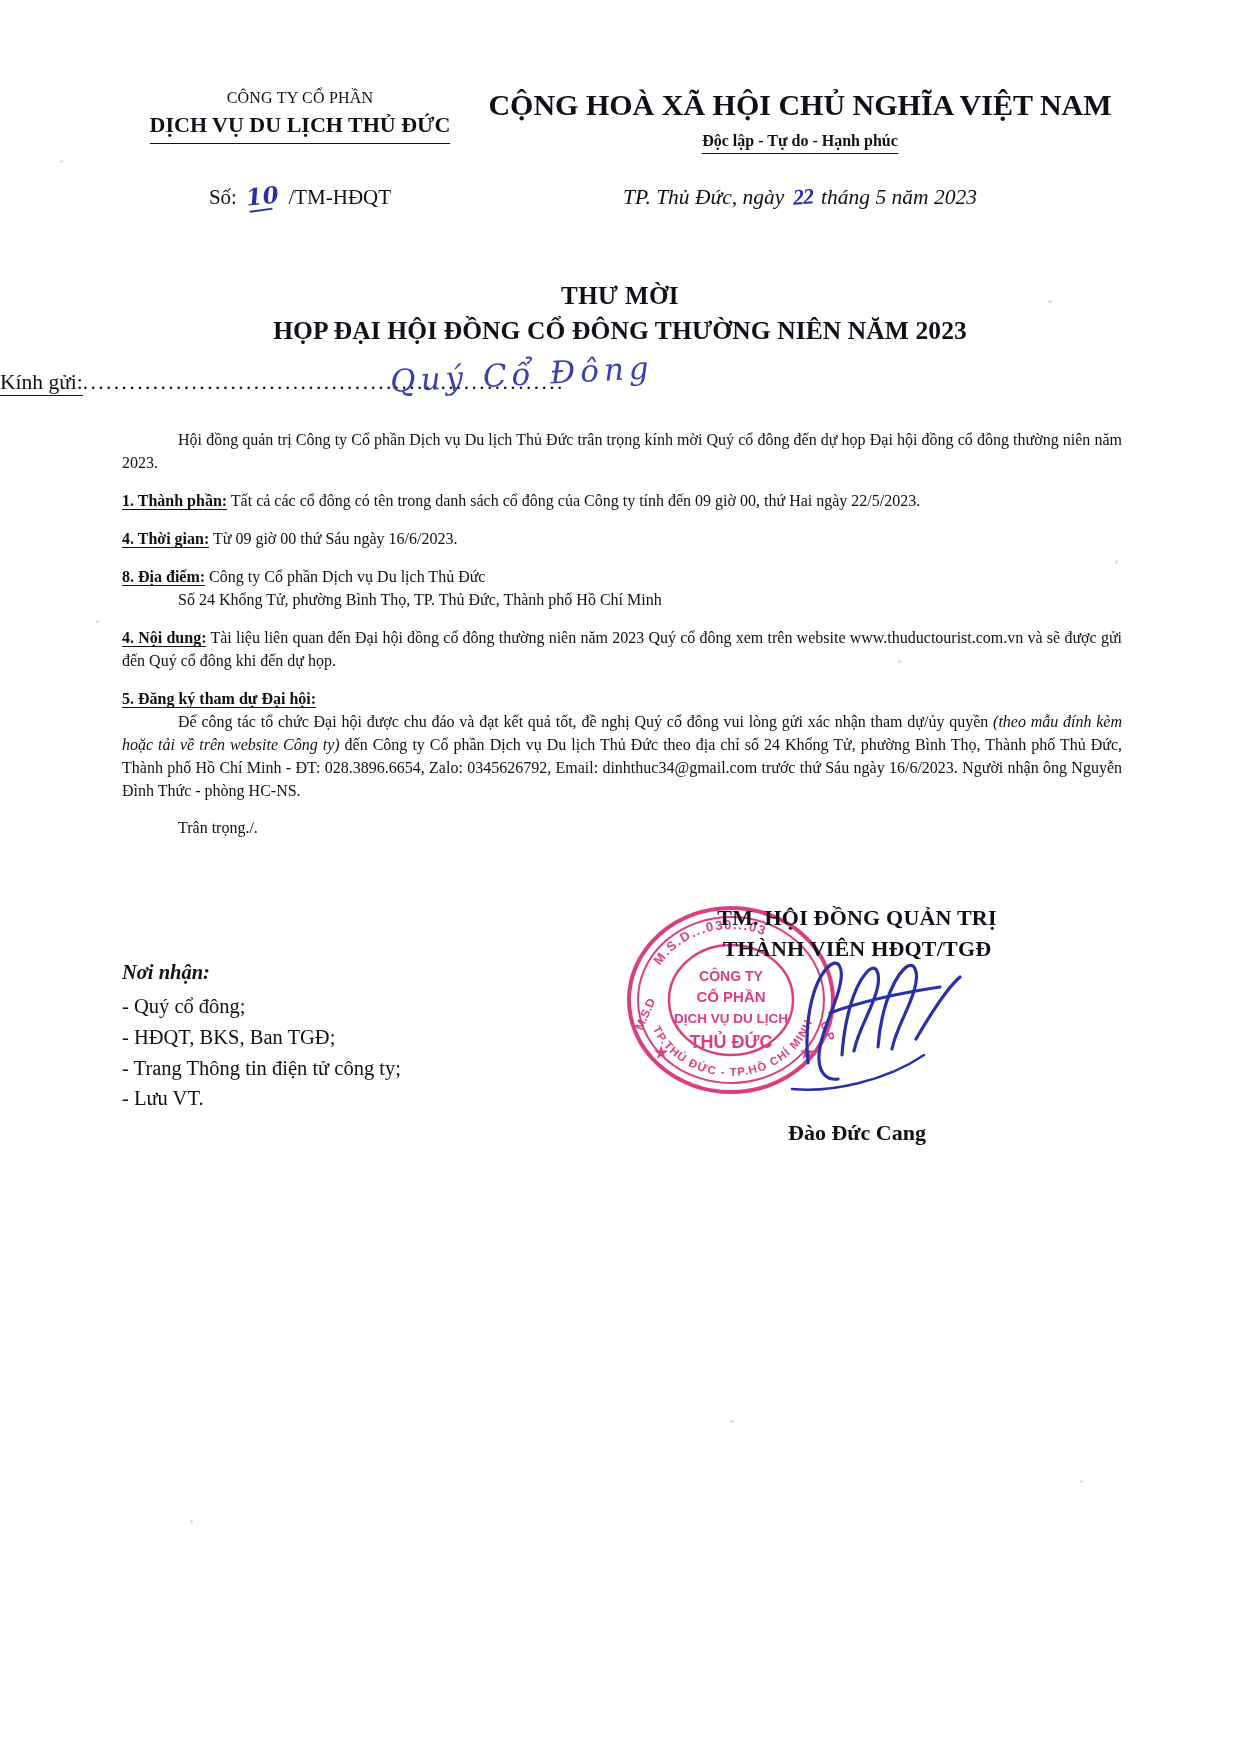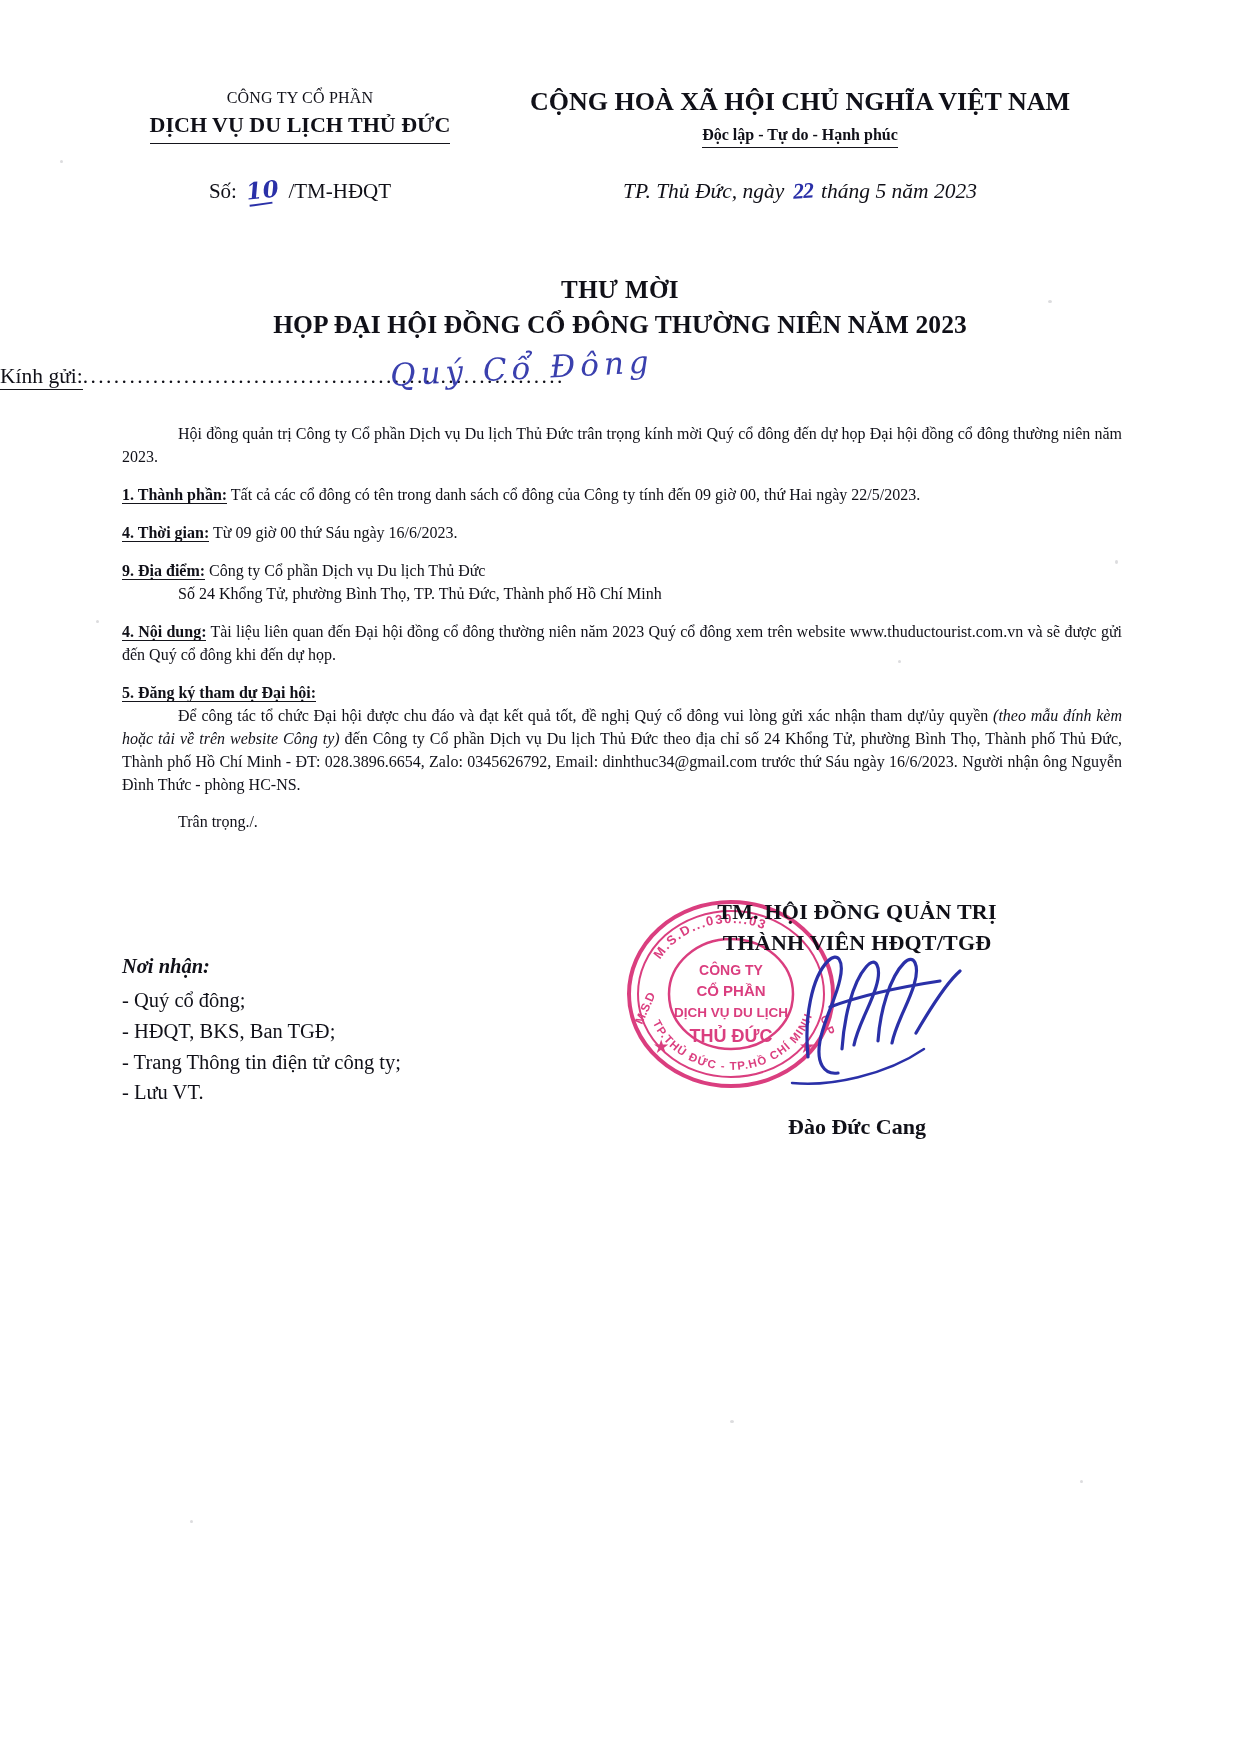--- a/index.html
+++ b/index.html
@@ -41,21 +41,21 @@
     line-height: 1.45;
   }
   .org-line2 { font-weight: bold; font-size: 22px; line-height: 1.45; }
   .underline-short {
     display: inline-block;
     border-bottom: 1.6px solid #15151c;
     padding-bottom: 2px;
   }
   .nation-line {
     font-weight: bold;
-    font-size: 26px;
+    font-size: 30px;
     line-height: 1.5;
   }
   .motto {
     font-weight: bold;
     font-size: 16px;
     margin-top: 5px;
     display: inline-block;
     border-bottom: 1.7px solid #15151c;
     padding-bottom: 3px;
   }
@@ -299,21 +299,21 @@
 
     <div class="sec">
       <span class="sec-label">1. Thành phần:</span><span> Tất cả các cổ đông có tên trong danh sách cổ đông của Công ty tính đến 09 giờ 00, thứ Hai ngày 22/5/2023.</span>
     </div>
 
     <div class="sec">
       <span class="sec-label">4. Thời gian:</span><span> Từ 09 giờ 00 thứ Sáu ngày 16/6/2023.</span>
     </div>
 
     <div class="sec">
-      <span class="sec-label">9. Địa điểm:</span><span> Công ty Cổ phần Dịch vụ Du lịch Thủ Đức</span>
+      <span class="sec-label">8. Địa điểm:</span><span> Công ty Cổ phần Dịch vụ Du lịch Thủ Đức</span>
       <div class="sub-indent">Số 24 Khổng Tử, phường Bình Thọ, TP. Thủ Đức, Thành phố Hồ Chí Minh</div>
     </div>
 
     <div class="sec">
       <span class="sec-label">4. Nội dung:</span><span> Tài liệu liên quan đến Đại hội đồng cổ đông thường niên năm 2023 Quý cổ đông xem trên website www.thuductourist.com.vn và sẽ được gửi đến Quý cổ đông khi đến dự họp.</span>
     </div>
 
     <div class="sec">
       <div><span class="sec-label">5. Đăng ký tham dự Đại hội:</span></div>
       <div class="indent"><span>Để công tác tổ chức Đại hội được chu đáo và đạt kết quả tốt, đề nghị Quý cổ đông vui lòng gửi xác nhận tham dự/ủy quyền </span><span class="ital">(theo mẫu đính kèm hoặc tải về trên website Công ty)</span><span> đến Công ty Cổ phần Dịch vụ Du lịch Thủ Đức theo địa chỉ số 24 Khổng Tử, phường Bình Thọ, Thành phố Thủ Đức, Thành phố Hồ Chí Minh - ĐT: 028.3896.6654, Zalo: 0345626792, Email: dinhthuc34@gmail.com trước thứ Sáu ngày 16/6/2023. Người nhận ông Nguyễn Đình Thức - phòng HC-NS.</span></div>

